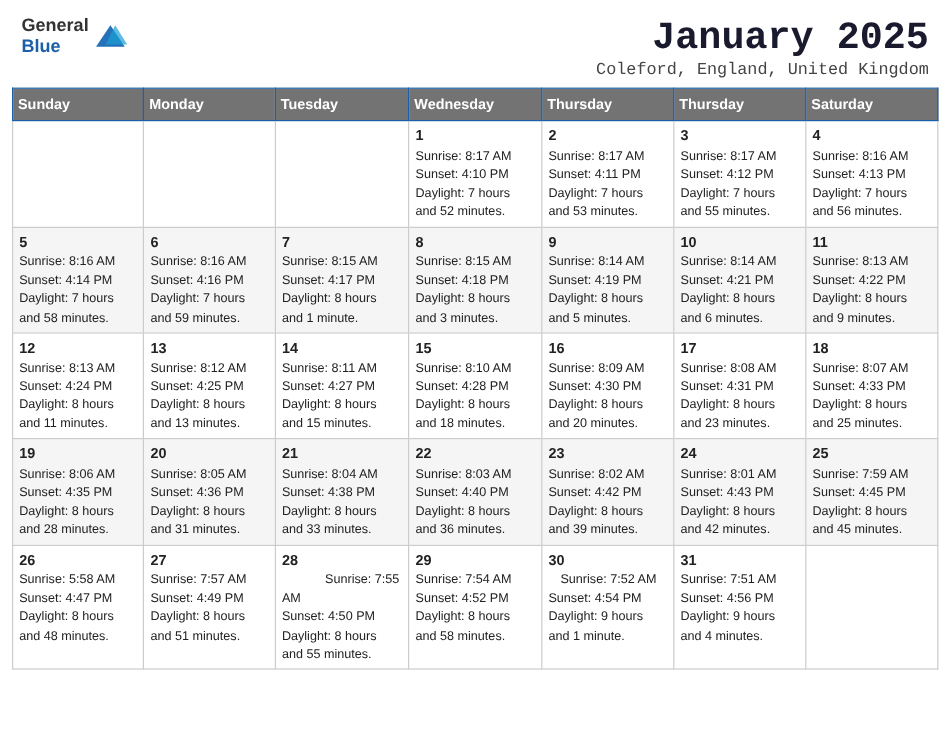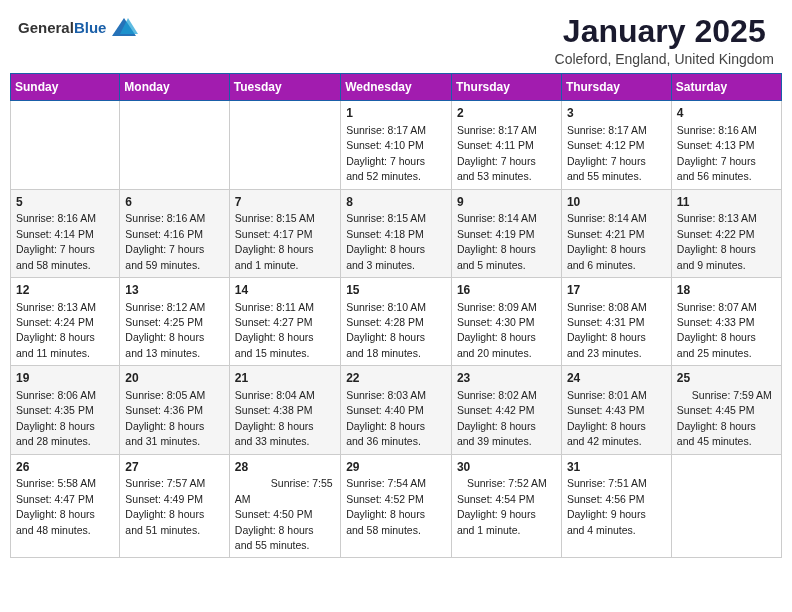--- a/index.html
+++ b/index.html
@@ -22,59 +22,61 @@
       justify-content: space-between;
       padding: 14px 18px 6px 18px;
     }
     .logo {
       display: flex;
       align-items: center;
       gap: 0;
     }
     .logo-text {
       display: flex;
+      flex-direction: column;
       line-height: 1.1;
     }
     .logo-general {
       font-size: 15px;
       font-weight: bold;
       color: #333;
     }
     .logo-blue {
       font-size: 15px;
       font-weight: bold;
       color: #1a5fa8;
     }
     .logo-icon {
       width: 28px;
       height: 28px;
       margin-left: 4px;
     }
     .title-block {
-      text-align: center;
+      text-align: right;
+      font-family: Liberation Mono, monospace;
     }
     .month-title {
       font-size: 32px;
       font-weight: bold;
       color: #1a1a2e;
       line-height: 1.1;
     }
     .location {
       font-size: 14px;
       color: #444;
       margin-top: 2px;
     }
     .calendar {
       width: 100%;
       border-collapse: collapse;
       margin: 0;
       font-size: 11px;
     }
     .calendar thead tr th {
-      background: #a21caf;
+      background: #737373;
       color: #fff;
       font-size: 12px;
       font-weight: bold;
       padding: 6px 4px;
       text-align: left;
       border: 1px solid #1a5fa8;
     }
     .calendar tbody tr td {
       border: 1px solid #ccc;
       vertical-align: top;
@@ -239,21 +241,21 @@
 Daylight: 8 hours
 and 36 minutes.</span></td>
             <td><span class="day-number">23</span><span class="day-detail" style="white-space: pre-line;">Sunrise: 8:02 AM
 Sunset: 4:42 PM
 Daylight: 8 hours
 and 39 minutes.</span></td>
             <td><span class="day-number">24</span><span class="day-detail" style="white-space: pre-line;">Sunrise: 8:01 AM
 Sunset: 4:43 PM
 Daylight: 8 hours
 and 42 minutes.</span></td>
-            <td><span class="day-number">25</span><span class="day-detail" style="white-space: pre-line; margin-left: 15px;">Sunrise: 7:59 AM
+            <td><span class="day-number">25</span><span class="day-detail" style="white-space: pre-line;">Sunrise: 7:59 AM
 Sunset: 4:45 PM
 Daylight: 8 hours
 and 45 minutes.</span></td>
           </tr>
           <tr>
             <td><span class="day-number">26</span><span class="day-detail" style="white-space: pre-line;">Sunrise: 5:58 AM
 Sunset: 4:47 PM
 Daylight: 8 hours
 and 48 minutes.</span></td>
             <td><span class="day-number">27</span><span class="day-detail" style="white-space: pre-line;">Sunrise: 7:57 AM

